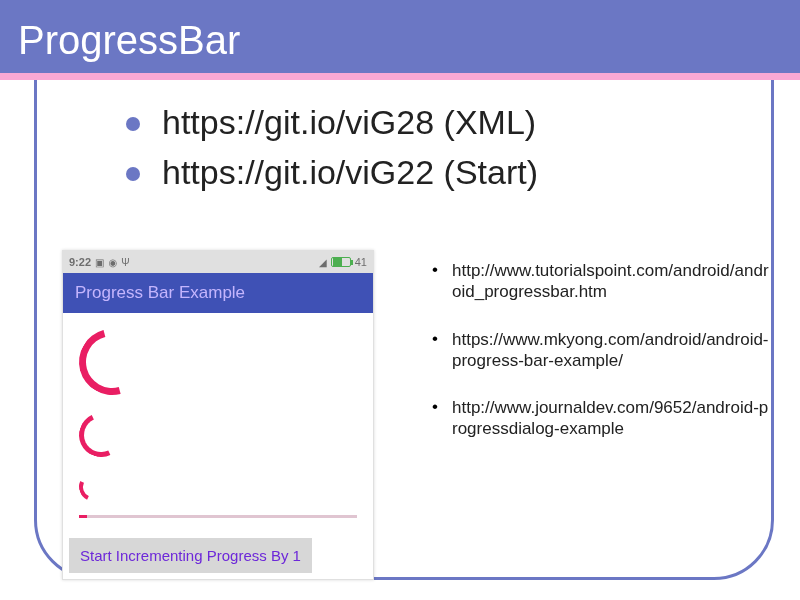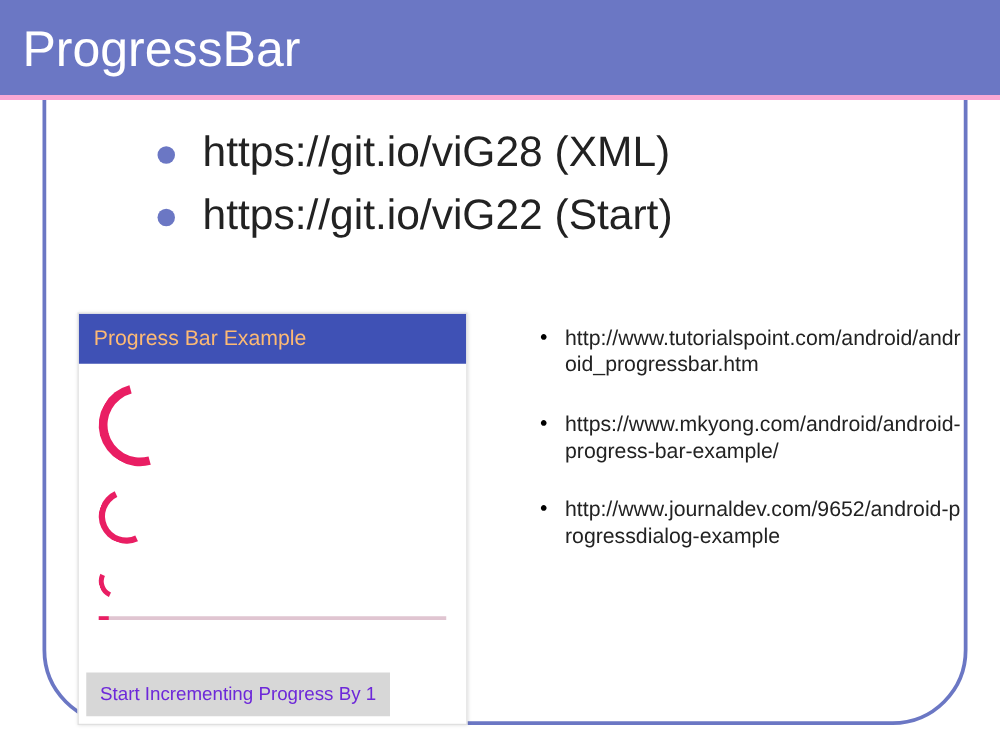--- a/index.html
+++ b/index.html
@@ -29,21 +29,21 @@
     left: 0;
     top: 0;
     width: 800px;
     height: 80px;
     background: #6b77c4;
     color: #fff;
     font-size: 40px;
     line-height: 80px;
     padding-left: 18px;
     box-sizing: border-box;
-    border-bottom: 4px solid #f9a8d4;
+    border-bottom: 7px solid #f9a8d4;
   }
   
   .main-list {
     position: absolute;
     left: 126px;
     top: 100px;
     width: 640px;
   }
   .main-item {
     font-size: 34px;
@@ -116,21 +116,21 @@
   .battery {
     display:inline-flex; align-items:center; gap:2px;
     border:1px solid #4caf50; height:10px; width:20px; border-radius:2px;
     position:relative; padding:0 1px; box-sizing:border-box;
   }
   .battery::after{content:""; position:absolute; right:-3px; top:2px; width:2px; height:5px; background:#4caf50;}
   .battery-fill{background:#4caf50; height:100%; width:55%;}
   .app-bar {
     height: 40px;
     background: #3f51b5;
-    color: #fdba74;
+    color: #c4b5fd;
     font-size: 17px;
     line-height: 40px;
     padding-left: 12px;
   }
   .spinners {
     padding: 16px 16px 8px 16px;
   }
   .spin {
     border-radius: 50%;
   }
@@ -164,20 +164,35 @@
   <div class="main-item">https://git.io/viG22 (Start)</div>
 </div>
 
 <div class="ref-list">
   <div class="ref-item">http://www.tutorialspoint.com/android/android_progressbar.htm</div>
   <div class="ref-item">https://www.mkyong.com/android/android-progress-bar-example/</div>
   <div class="ref-item">http://www.journaldev.com/9652/android-progressdialog-example</div>
 </div>
 
 <div class="phone">
+  <div class="status-bar">
+    <span class="status-left">
+      <span class="sb-time">9:22</span>
+      <span class="sb-ico">▣</span>
+      <span class="sb-ico">◉</span>
+      <span class="sb-ico">Ψ</span>
+    </span>
+    <span class="status-right">
+      <span class="sb-ico">◢</span>
+      <span class="battery">
+          <span class="battery-fill"></span>
+        </span>
+      <span>41</span>
+    </span>
+  </div>
   <div class="app-bar">Progress Bar Example</div>
   <div class="spinners">
     <div class="spin lg"></div>
     <div class="spin md"></div>
     <div class="spin sm"></div>
     <div class="hprogress"></div>
   </div>
   <button class="phone-btn">Start Incrementing Progress By 1</button>
 </div>
 

